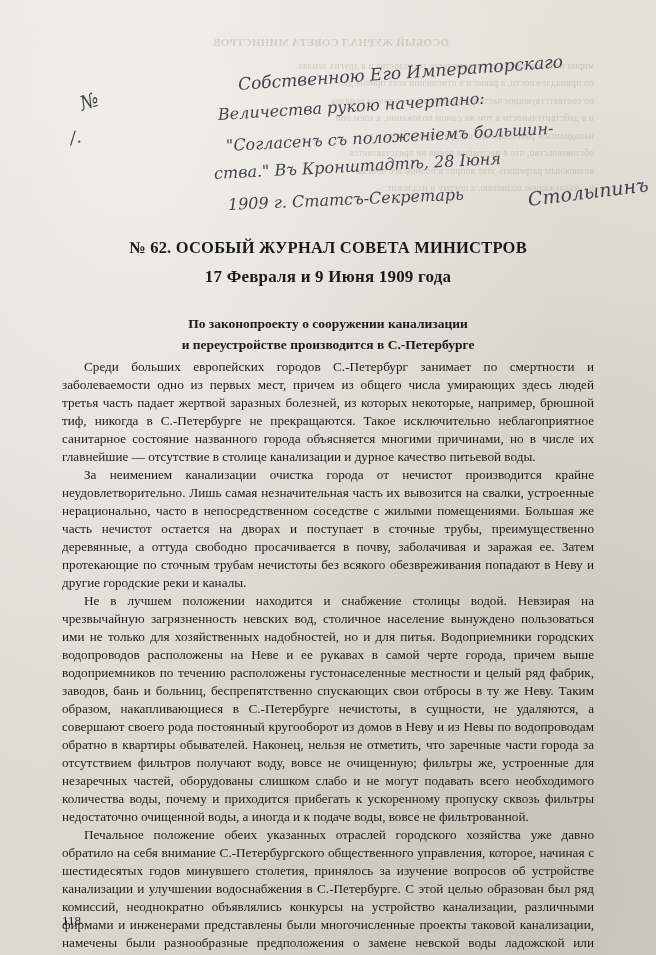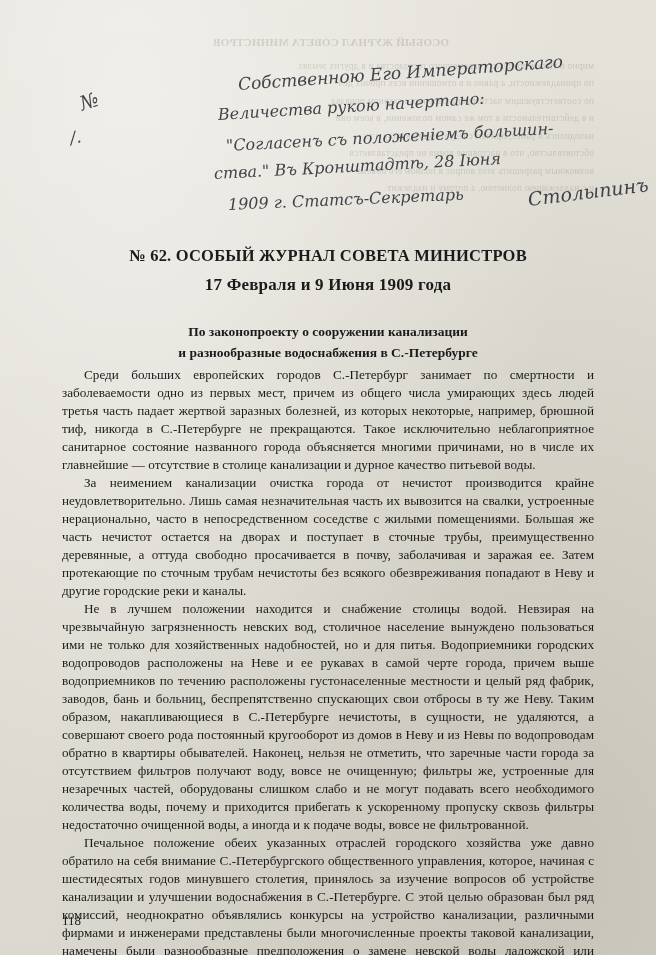--- a/index.html
+++ b/index.html
@@ -87,21 +87,21 @@
   .hw.mark1 { top: 62px; left: 22px; font-size: 20px; transform: rotate(-18deg); }
   .hw.mark2 { top: 98px; left: 12px; font-size: 17px; transform: rotate(-10deg); }
   .hw.sig { top: 158px; left: 470px; font-size: 19px; transform: rotate(-7deg); }
 
   
   .doc-title {
     text-align: center;
     font-weight: bold;
     font-size: 16.5px;
     letter-spacing: 0.2px;
-    margin: 8px;
+    margin: 0;
     padding-top: 238px;
   }
   .doc-dateline {
     text-align: center;
     font-weight: bold;
     font-size: 17px;
     margin-top: 9px;
     letter-spacing: 0.2px;
   }
   .doc-subject {
@@ -160,21 +160,21 @@
     <span class="hw l4">ства."   Въ Кронштадтѣ, 28 Іюня</span>
     <span class="hw l5">1909 г.   Статсъ-Секретарь</span>
     <span class="hw sig">Столыпинъ</span>
   </div>
 
   <div class="content">
     <h1 class="doc-title">№ 62. ОСОБЫЙ ЖУРНАЛ СОВЕТА МИНИСТРОВ</h1>
     <div class="doc-dateline">17 Февраля и 9 Июня 1909 года</div>
     <div class="doc-subject">
       <div>По законопроекту о сооружении канализации</div>
-      <div>и разнообразные водоснабжения в С.-Петербурге</div>
+      <div>и переустройстве производится в С.-Петербурге</div>
     </div>
 
     <div class="body-text">
       <p>Среди больших европейских городов С.-Петербург занимает по смертности и заболеваемости одно из первых мест, причем из общего числа умирающих здесь людей третья часть падает жертвой заразных болезней, из которых некоторые, например, брюшной тиф, никогда в С.-Петербурге не прекращаются. Такое исключительно неблагоприятное санитарное состояние названного города объясняется многими причинами, но в числе их главнейшие — отсутствие в столице канализации и дурное качество питьевой воды.</p>
       <p>За неимением канализации очистка города от нечистот производится крайне неудовлетворительно. Лишь самая незначительная часть их вывозится на свалки, устроенные нерационально, часто в непосредственном соседстве с жилыми помещениями. Большая же часть нечистот остается на дворах и поступает в сточные трубы, преимущественно деревянные, а оттуда свободно просачивается в почву, заболачивая и заражая ее. Затем протекающие по сточным трубам нечистоты без всякого обезвреживания попадают в Неву и другие городские реки и каналы.</p>
       <p>Не в лучшем положении находится и снабжение столицы водой. Невзирая на чрезвычайную загрязненность невских вод, столичное население вынуждено пользоваться ими не только для хозяйственных надобностей, но и для питья. Водоприемники городских водопроводов расположены на Неве и ее рукавах в самой черте города, причем выше водоприемников по течению расположены густонаселенные местности и целый ряд фабрик, заводов, бань и больниц, беспрепятственно спускающих свои отбросы в ту же Неву. Таким образом, накапливающиеся в С.-Петербурге нечистоты, в сущности, не удаляются, а совершают своего рода постоянный кругооборот из домов в Неву и из Невы по водопроводам обратно в квартиры обывателей. Наконец, нельзя не отметить, что заречные части города за отсутствием фильтров получают воду, вовсе не очищенную; фильтры же, устроенные для незаречных частей, оборудованы слишком слабо и не могут подавать всего необходимого количества воды, почему и приходится прибегать к ускоренному пропуску сквозь фильтры недостаточно очищенной воды, а иногда и к подаче воды, вовсе не фильтрованной.</p>
       <p>Печальное положение обеих указанных отраслей городского хозяйства уже давно обратило на себя внимание С.-Петербургского общественного управления, которое, начиная с шестидесятых годов минувшего столетия, принялось за изучение вопросов об устройстве канализации и улучшении водоснабжения в С.-Петербурге. С этой целью образован был ряд комиссий, неоднократно объявлялись конкурсы на устройство канализации, различными фирмами и инженерами представлены были многочисленные проекты таковой канализации, намечены были разнообразные предположения о замене невской воды ладожской или ключевой, но все эти труды не привели ни к каким по-</p>
     </div>
   </div>
 

